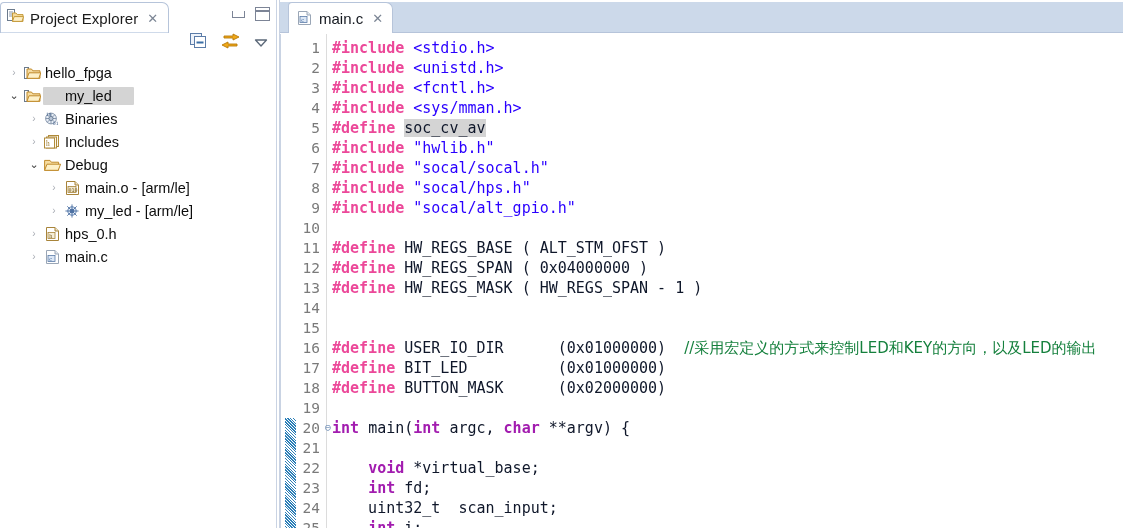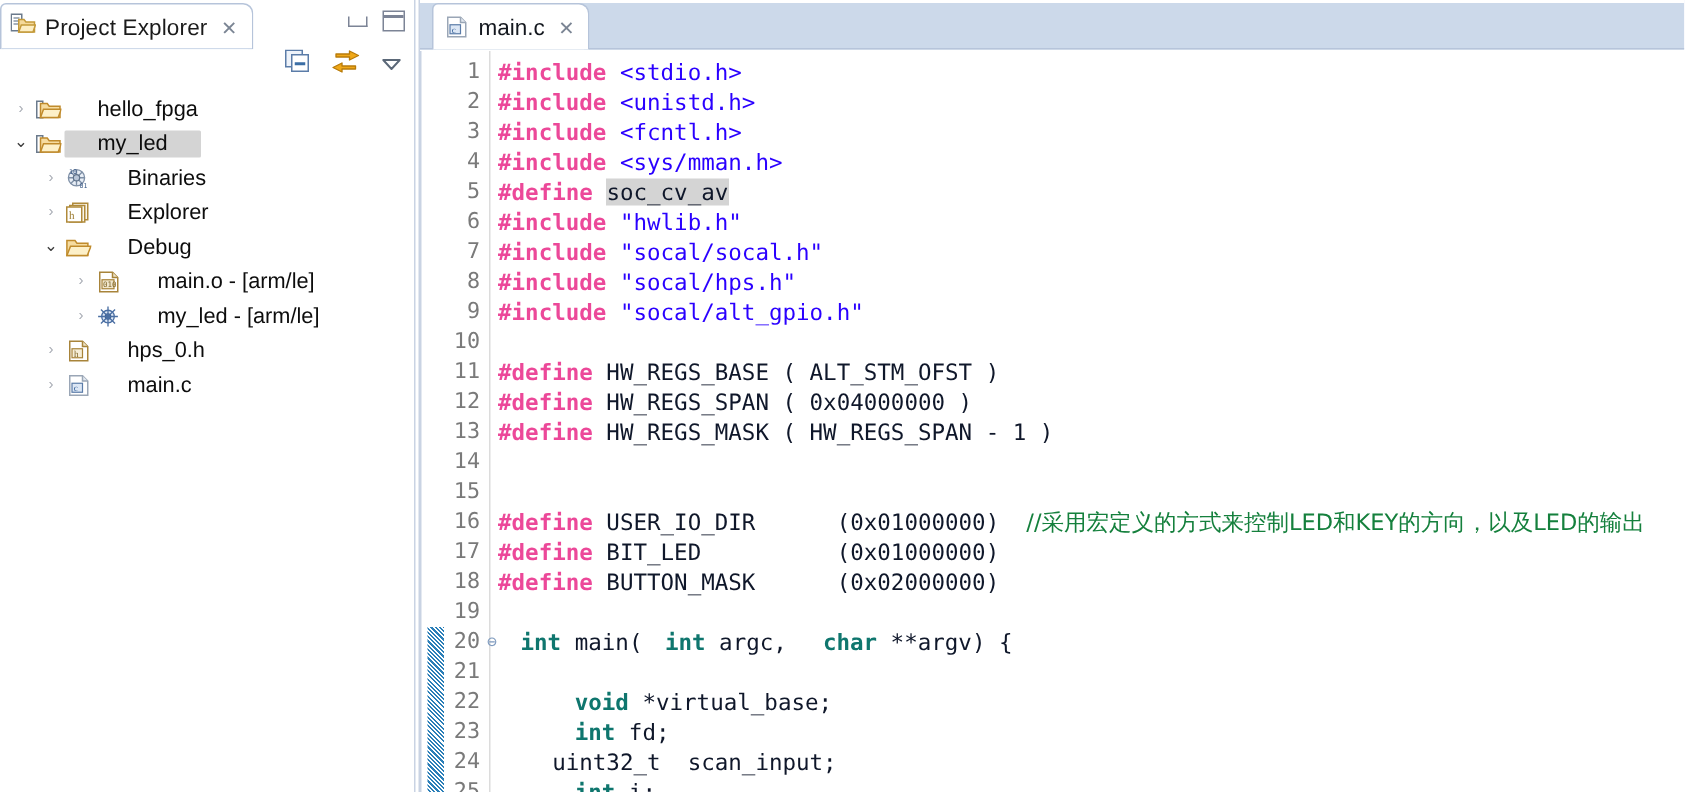--- a/index.html
+++ b/index.html
@@ -126,21 +126,21 @@
     font-size: 11px;
   }
   .row .ico {
     width: 20px;
     flex: 0 0 20px;
     display: flex;
     align-items: center;
     justify-content: center;
     margin-right: 3px;
   }
-  .row .lbl { padding-right: 6px; margin-left: 20px; }
+  .row .lbl { padding-right: 6px; }
   .row.selected .lbl {
     background: #d4d4d4;
     padding: 1px 22px;
     margin-left: -2px;
     border-radius: 1px;
   }
   .row.selected .ico svg { filter: none; }
 
   .ind1 { padding-left: 6px; }
   .ind2 { padding-left: 26px; }
@@ -260,21 +260,21 @@
     color: #000000;
   }
   .gutter-sep {
     position: absolute;
     left: 46px; top: 0; bottom: 0;
     width: 1px;
     background: #dcdcdc;
   }
 
   
-  .kw  { color: #0f766e; font-weight: bold; margin-left: 15px; }
+  .kw  { color: #a21caf; font-weight: bold; }
   .pp  { color: #ec4899; font-weight: bold; }
   .str { color: #2a00ff; }
   .cmt { color: #15803d; }
   .hl  { background: #d4d4d4; }
   .plain { color: #0f172a; }
   .cjk { font-family: "DejaVu Sans", sans-serif; }
 </style>
 </head>
 <body>
 
@@ -366,21 +366,21 @@
         <div class="row ind2">
           <span class="arrow">›</span>
           <span class="ico">
             <svg width="17" height="16" viewBox="0 0 17 16">
               <rect x="4.5" y="1.5" width="10" height="11" fill="#fbf7ec" stroke="#b08a3a"></rect>
               <rect x="2.5" y="3" width="10" height="11" fill="#fbf7ec" stroke="#b08a3a"></rect>
               <rect x="0.5" y="4" width="10" height="10" fill="#ffffff" stroke="#b08a3a"></rect>
               <text x="2" y="12" font-size="7.4" fill="#9b7a2e" font-family="serif">h</text>
             </svg>
           </span>
-          <span class="lbl">Explorer</span>
+          <span class="lbl">Includes</span>
         </div>
         <div class="row ind2">
           <span class="arrow open">⌄</span>
           <span class="ico">
             <svg width="17" height="16" viewBox="0 0 17 16">
               <path d="M0.6 3.4 L6 3.4 L7.3 5.2 L14.6 5.2 L14.6 13.3 L0.6 13.3 Z" fill="#f6dca0" stroke="#c08b2c"></path>
               <path d="M0.6 13.3 L3 7.2 L16.6 7.2 L14.2 13.3 Z" fill="#fdf0c8" stroke="#c08b2c"></path>
             </svg>
           </span>
           <span class="lbl">Debug</span>

